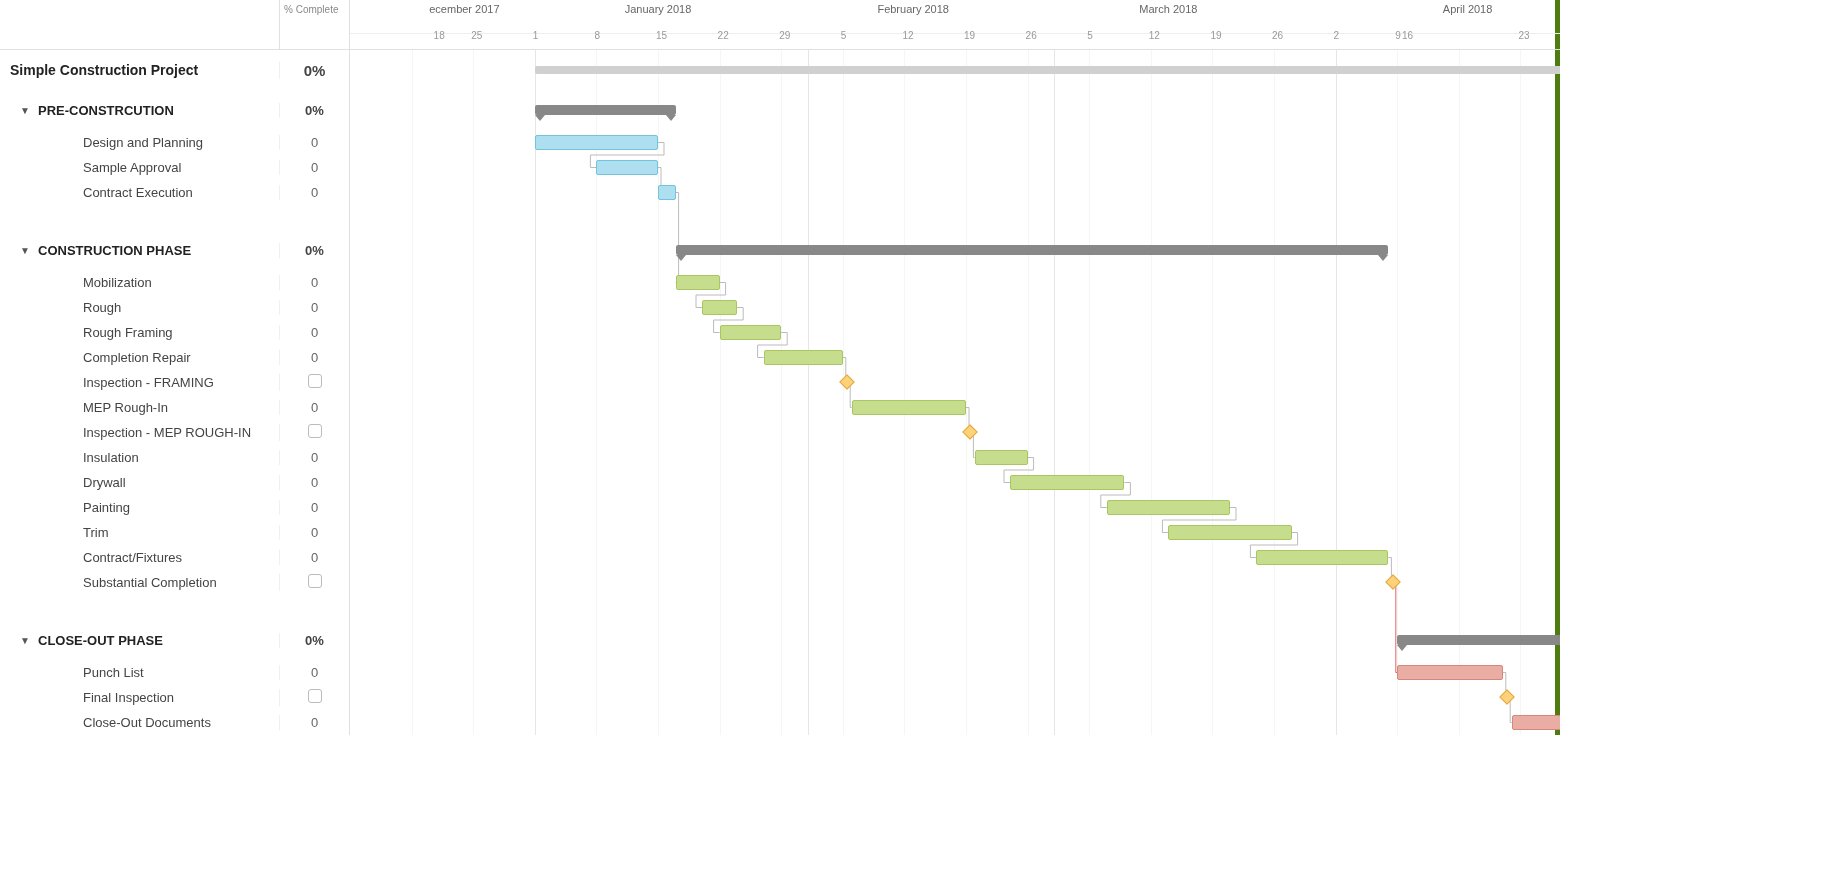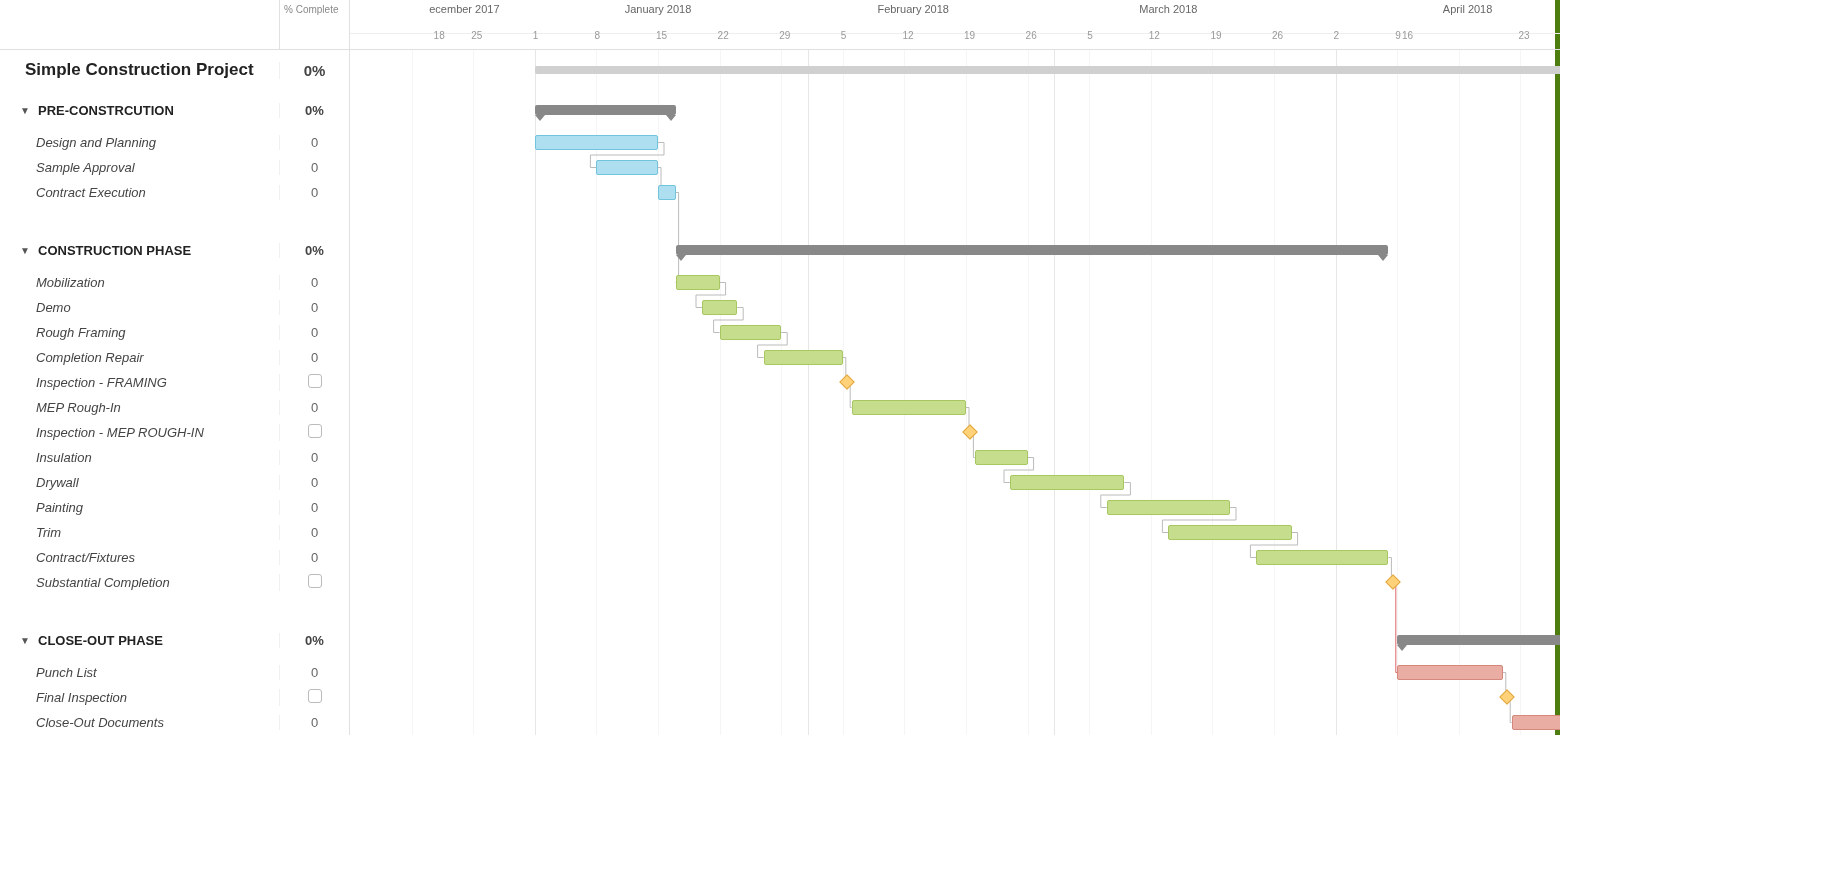--- a/index.html
+++ b/index.html
@@ -48,25 +48,25 @@
     align-items: center;
     white-space: nowrap;
     overflow: hidden;
   }
   .row .pct {
     width: 70px;
     text-align: center;
     color: #444;
     border-left: 1px solid #f0f0f0;
   }
-  .row.project .name { font-weight: 700; font-size: 17px; padding-left: 25px; }
+  .row.project .name { font-weight: 700; font-size: 14px; padding-left: 10px; }
   .row.project .pct  { font-weight: 700; font-size: 15px; }
   .row.phase .name { font-weight: 700; padding-left: 20px; }
   .row.phase .pct { font-weight: 700; }
-  .row.task .name { padding-left: 36px; color: #444; font-style: italic; }
+  .row.task .name { padding-left: 83px; color: #444; }
   .row.task .pct { color: #666; }
   .caret {
     display: inline-block;
     width: 12px;
     color: #555;
     font-size: 10px;
     margin-right: 6px;
   }
   .cb {
     display: inline-block;
@@ -223,21 +223,21 @@
           <div class="pct">0%</div>
         </div>
         <div class="row task">
           <div class="name">
             <span>Mobilization</span>
           </div>
           <div class="pct">0</div>
         </div>
         <div class="row task">
           <div class="name">
-            <span>Demo</span>
+            <span>Rough</span>
           </div>
           <div class="pct">0</div>
         </div>
         <div class="row task">
           <div class="name">
             <span>Rough Framing</span>
           </div>
           <div class="pct">0</div>
         </div>
         <div class="row task">

